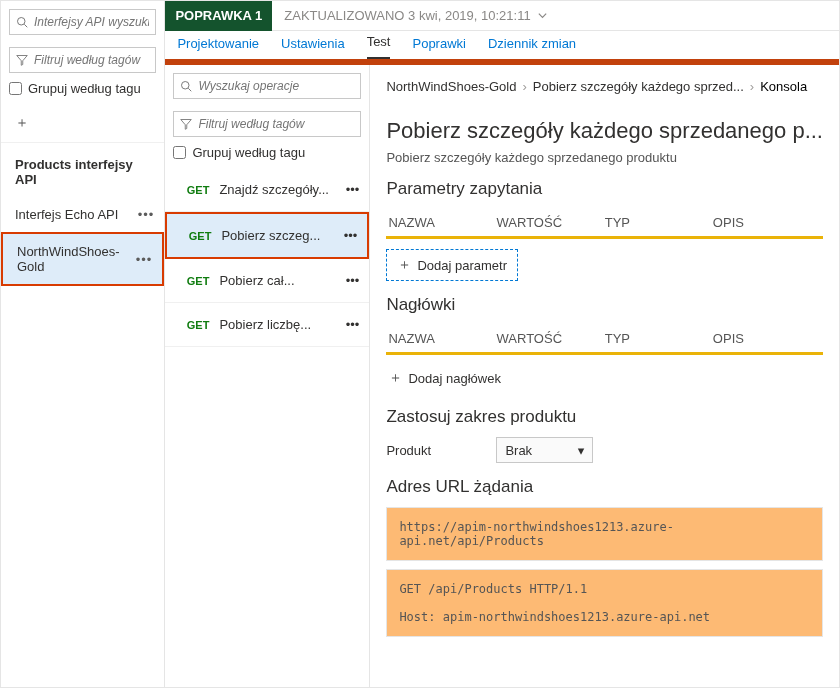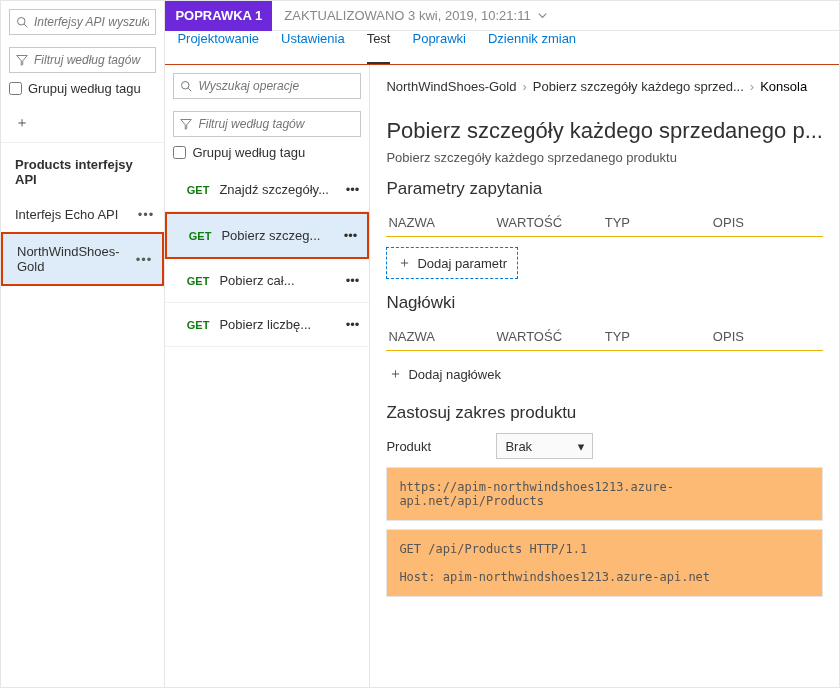--- a/index.html
+++ b/index.html
@@ -14,41 +14,41 @@
 .grp{display:flex;align-items:center;margin:4px 8px 8px 8px;color:#323130;font-size:12px}
 .grp input{margin-right:6px}
 .add-api{display:flex;align-items:center;padding:10px 14px;color:#323130;border-bottom:1px solid #f0f0f0}
 .add-api .plus{margin-right:6px;font-size:14px;color:#555}
 .section-title{font-weight:600;padding:14px 14px 10px 14px}
 .api-row{display:flex;align-items:center;justify-content:space-between;padding:10px 10px 10px 14px;cursor:pointer}
 .api-row.selected{background:#deecf9}
 .api-row .dots{color:#5b5b5b;letter-spacing:1px}
 .red-box{border:2px solid #d83b01}
 .top-strip{display:flex;align-items:center;height:30px;border-bottom:1px solid #e5e5e5}
-.rev-badge{background:#6d28d9;color:#fff;font-weight:600;padding:0 10px;height:30px;display:flex;align-items:center}
+.rev-badge{background:#14532d;color:#fff;font-weight:600;padding:0 10px;height:30px;display:flex;align-items:center}
 .upd{color:#8a8886;font-size:12px;margin-left:12px;display:flex;align-items:center}
 .upd .chev{margin-left:6px}
-.tabs{display:flex;border-bottom:1px solid #c2410c;height:34px;padding:0 12px}
+.tabs{display:flex;border-bottom:6px solid #c2410c;height:34px;align-items:flex-end;padding:0 12px}
 .tab{color:#0078d4;margin-right:22px;padding-bottom:8px;cursor:pointer}
 .tab.active{color:#323130;border-bottom:2px solid #323130}
 .op-list{display:flex;flex-direction:column}
 .op-row{display:flex;align-items:center;justify-content:space-between;padding:14px 10px 14px 6px;border-bottom:1px solid #f0f0f0;cursor:pointer}
 .op-left{display:flex;align-items:center;min-width:0}
 .method{color:#107c10;font-weight:600;font-size:11px;width:38px;text-align:right;margin-right:10px}
 .op-name{white-space:nowrap;overflow:hidden;text-overflow:ellipsis;max-width:110px}
 .op-row.sel{background:#deecf9}
 .op-row.boxed{border:2px solid #d83b01}
 .crumbs{padding:14px 16px;color:#323130;font-size:13px;display:flex;gap:6px;align-items:center}
 .crumbs .sep{color:#a19f9d}
 .crumbs .last{color:#000000}
 .main{padding:6px 16px;overflow:auto;flex:1}
 h1.op-title{font-size:22px;font-weight:400;color:#323130;margin:4px 0 6px 0;white-space:nowrap;overflow:hidden;text-overflow:ellipsis}
 .desc{color:#555;font-size:13px;}
 h2.sec{font-size:17px;font-weight:400;margin:14px 0 10px 0}
-.thead{display:flex;color:#555;font-size:11px;border-bottom:1px solid #eab308;padding:6px 2px;font-weight:400}
+.thead{display:flex;color:#555;font-size:11px;border-bottom:3px solid #eab308;padding:6px 2px;font-weight:400}
 .thead div{flex:1}
 .addp{display:inline-flex;align-items:center;border:1px dashed #0078d4;color:#323130;padding:6px 10px;margin-top:10px;cursor:pointer}
 .addh{display:inline-flex;align-items:center;color:#323130;padding:6px 2px;margin-top:8px;cursor:pointer}
 .addp .plus,.addh .plus{margin-right:6px;font-size:14px;color:#555}
 .prod-row{display:flex;align-items:center;margin-top:8px}
 .prod-row .lbl{width:110px}
 .select{border:1px solid #c8c8c8;height:26px;width:97px;display:flex;align-items:center;justify-content:space-between;padding:0 8px;background:#fafafa;cursor:pointer}
 .codebox{background:#fdba74;border:1px solid #e5e5e5;padding:12px;font-family:Consolas,monospace;font-size:12px;color:#555;margin-top:8px;white-space:pre-wrap}
 svg{display:block}
 </style>
@@ -207,20 +207,21 @@
 
           <h2 class="sec">Zastosuj zakres produktu</h2>
           <div class="prod-row">
             <div class="lbl">Produkt</div>
             <div class="select">
               <span>Brak</span>
               <span>▾</span>
             </div>
           </div>
 
+          <h2 class="sec">Adres URL żądania</h2>
           <div class="codebox">https://apim-northwindshoes1213.azure-api.net/api/Products</div>
 
           <div class="codebox">GET /api/Products HTTP/1.1
 
 Host: apim-northwindshoes1213.azure-api.net</div>
         </div>
       </div>
     </div>
   </div>
 </div>

